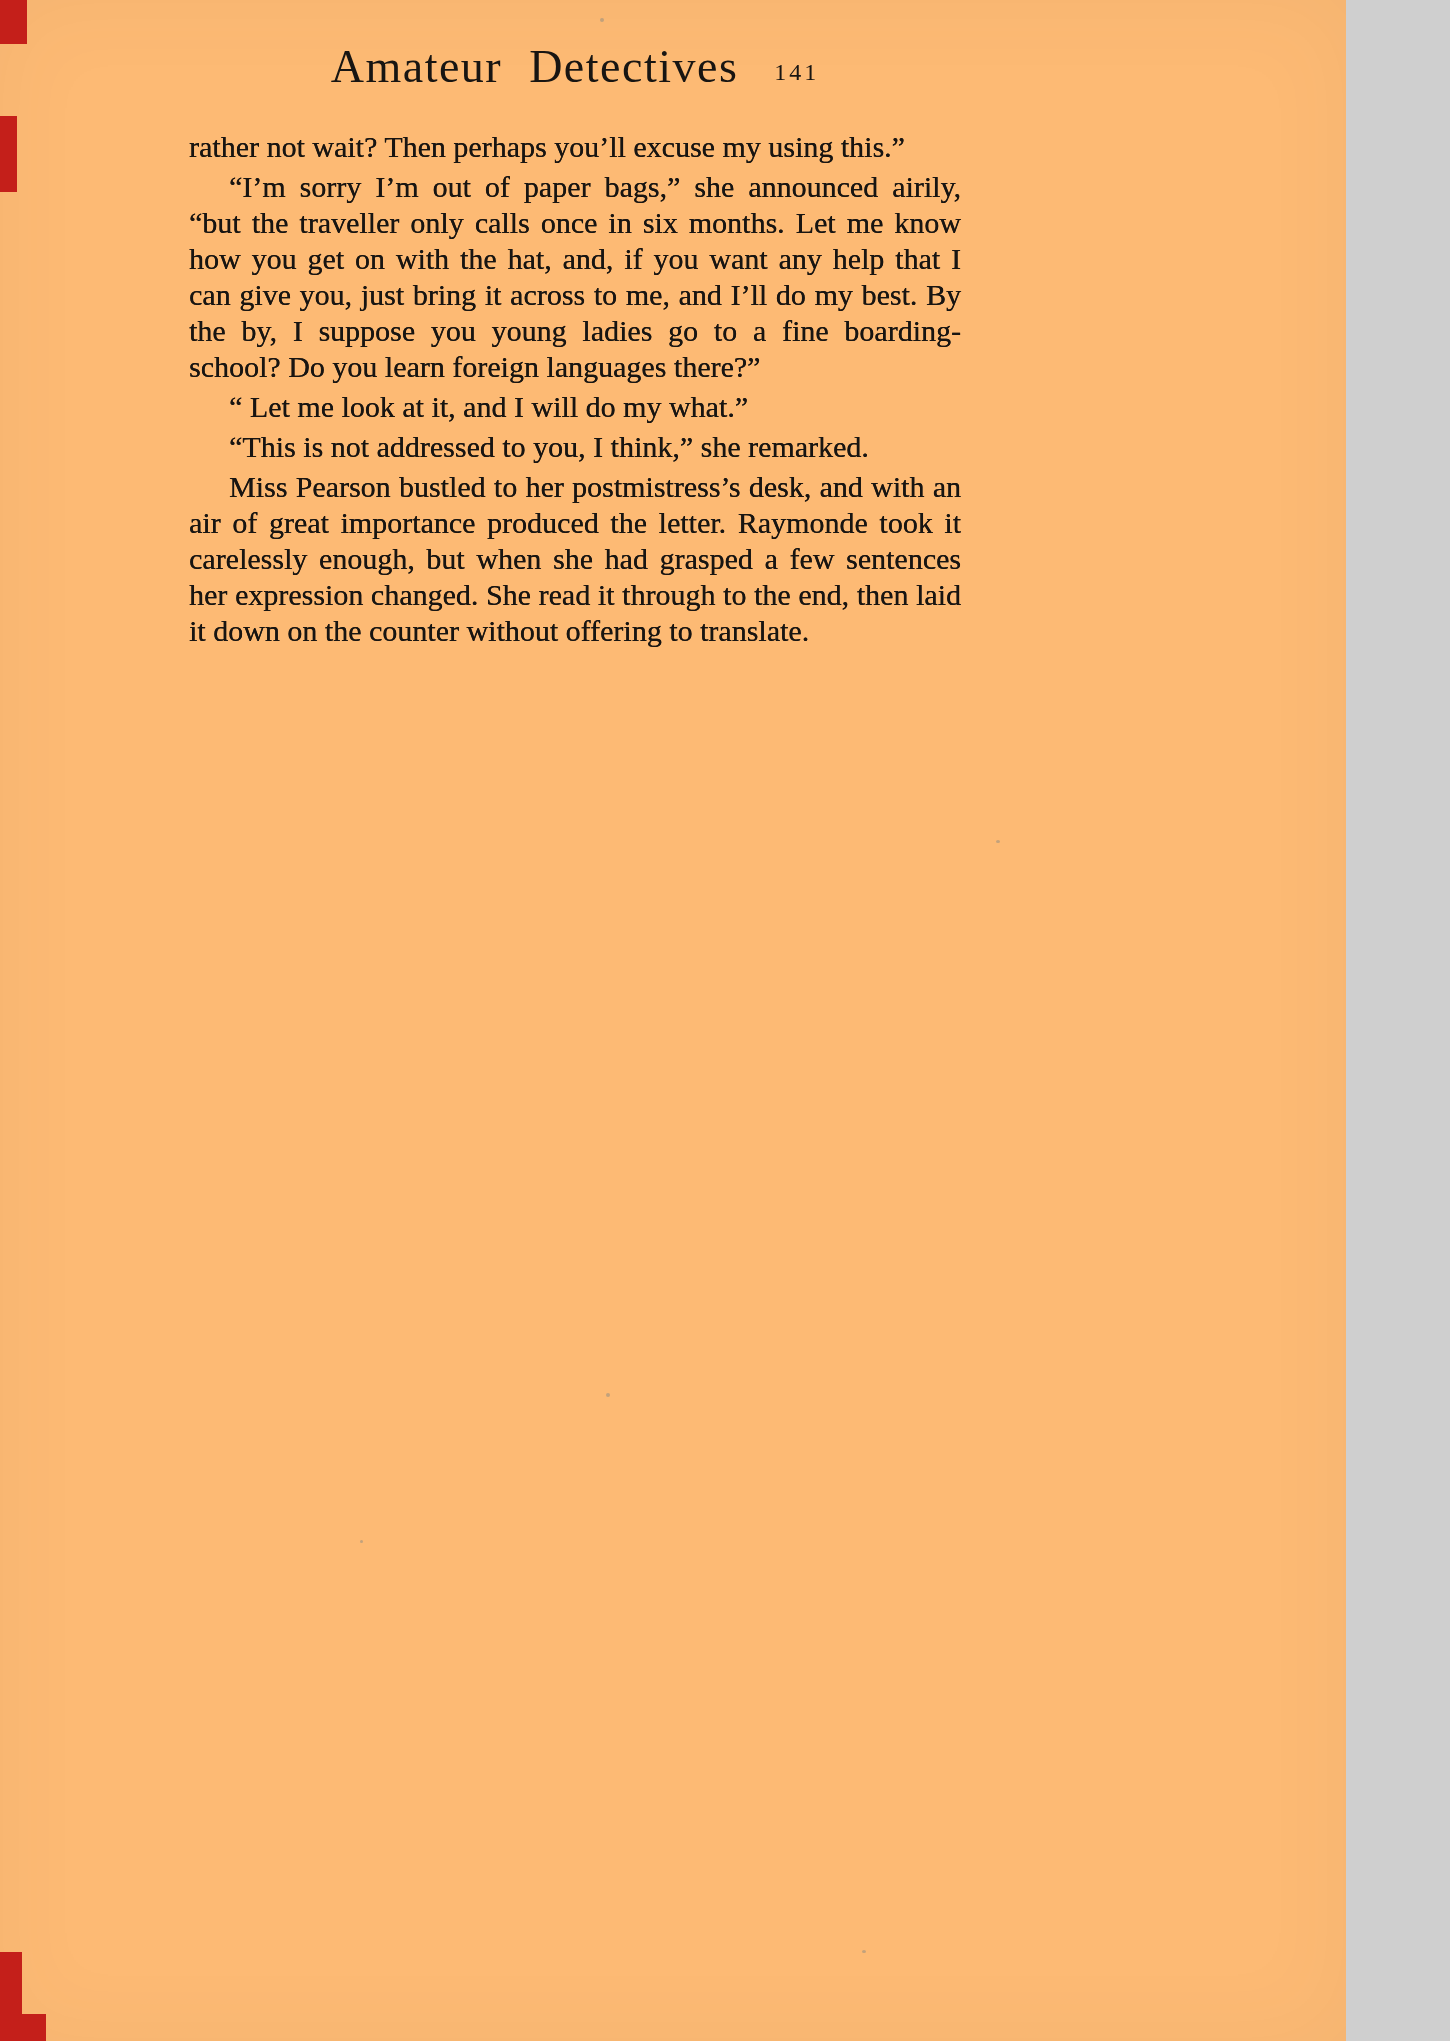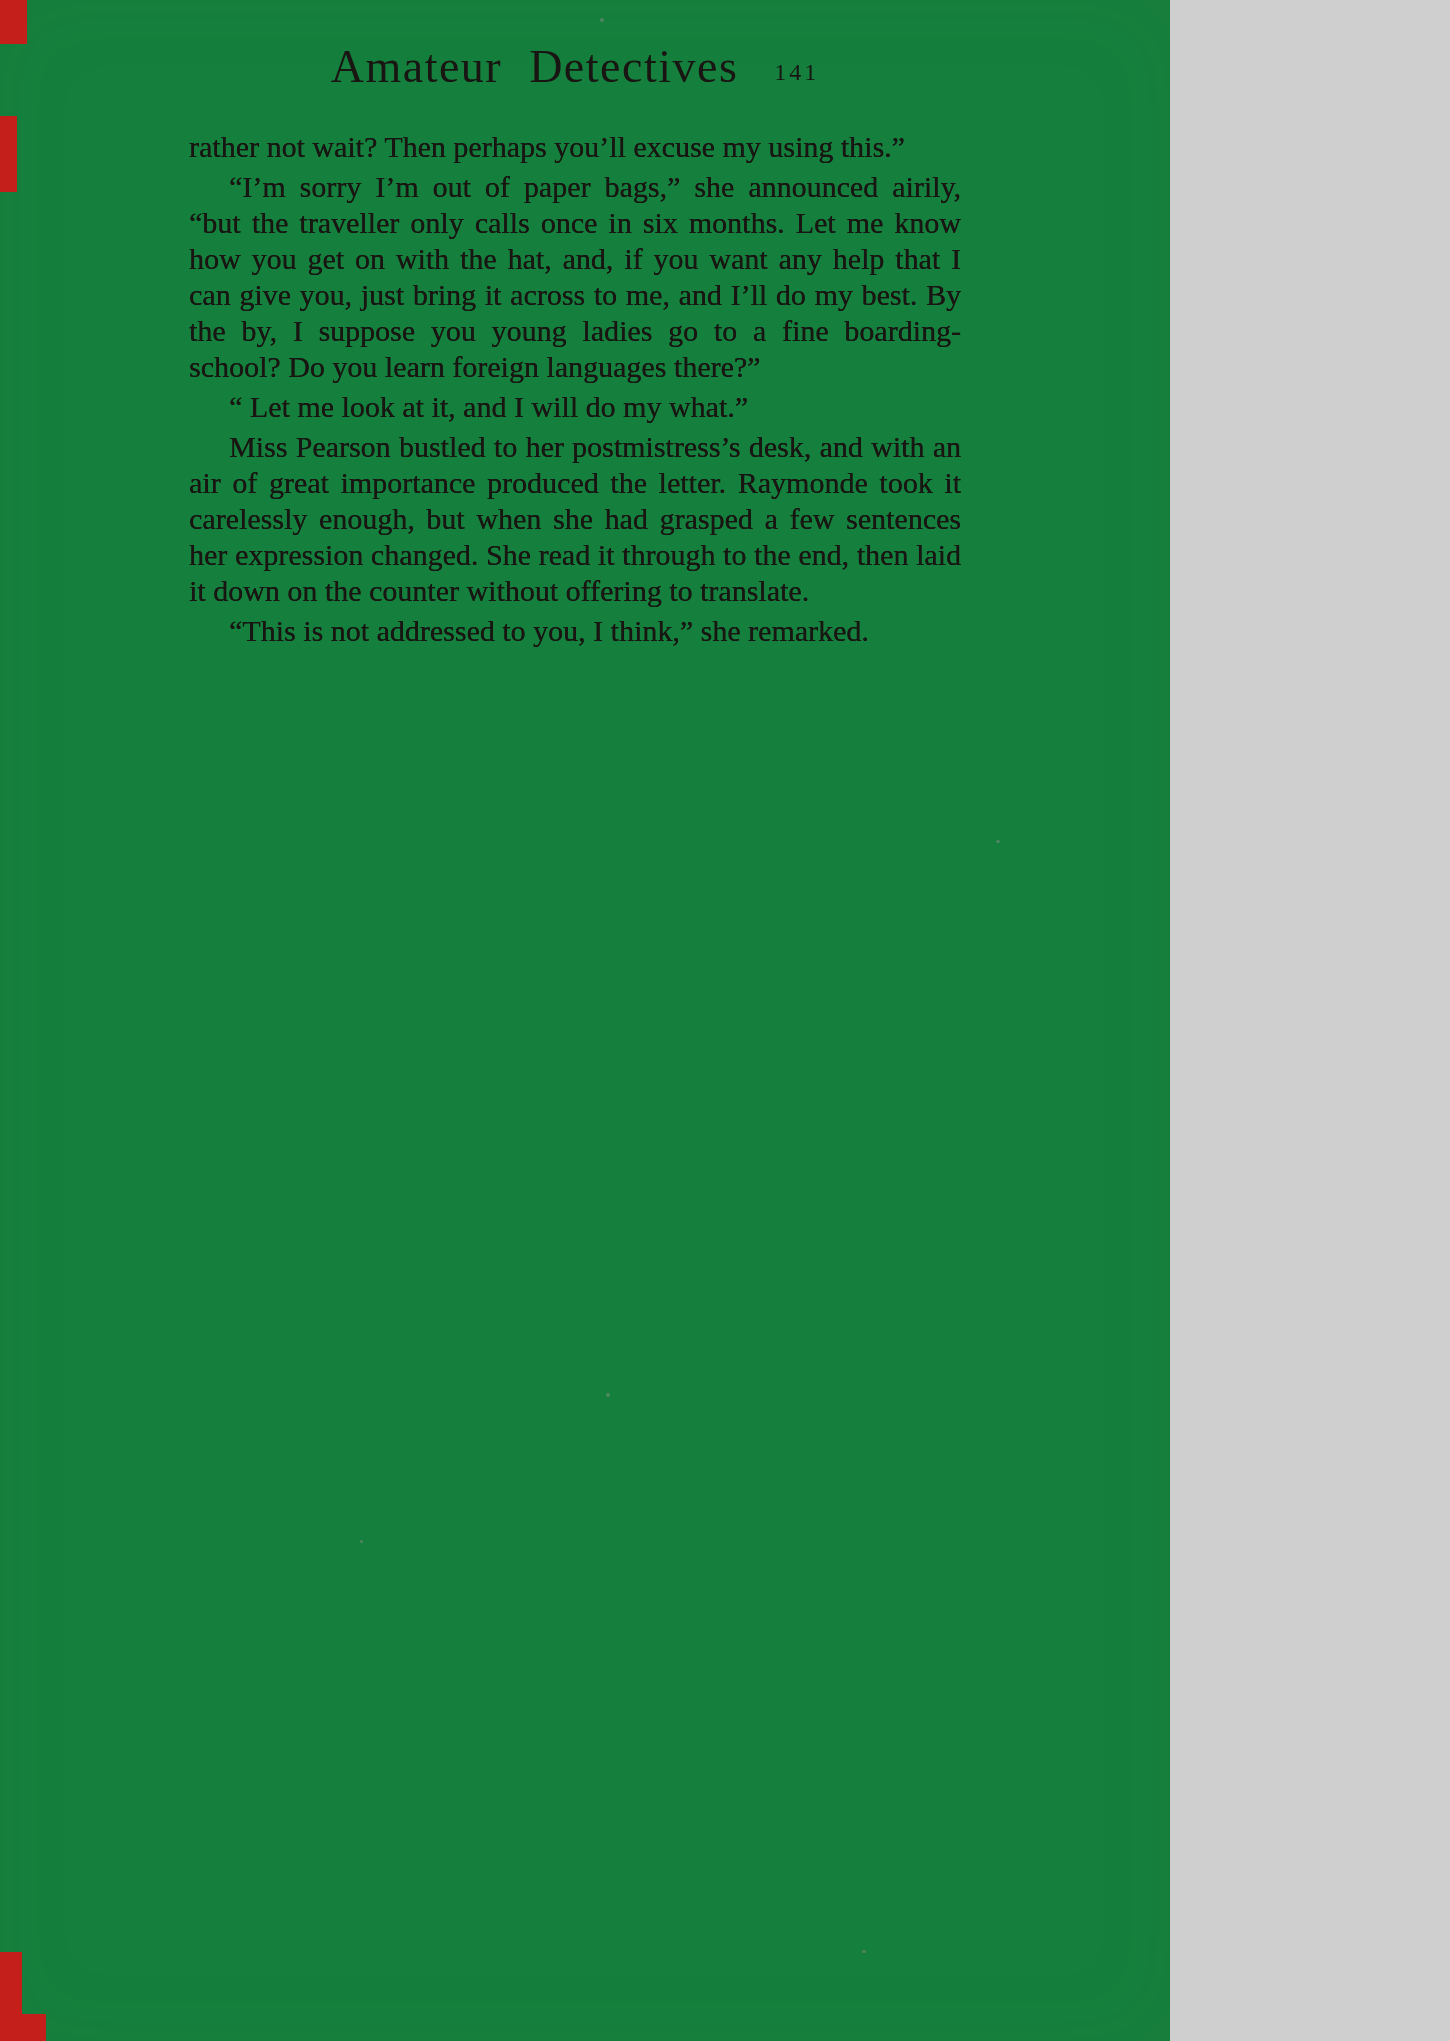--- a/index.html
+++ b/index.html
@@ -2,23 +2,23 @@
 <html><head>
 <meta charset="utf-8">
 <style>
   html, body { margin: 0; padding: 0; }
   body {
     background: #cfcfcf;
     font-family: "Liberation Serif", "DejaVu Serif", serif;
   }
   .page {
     position: relative;
-    width: 1170px;
+    width: 1346px;
     height: 2041px;
-    background: #15803d;
+    background: #fdba74;
     overflow: hidden;
     box-shadow: inset 0 0 90px rgba(90, 80, 60, 0.06);
   }
   .content {
     position: absolute;
     left: 185px;
     top: 40px;
     width: 780px;
   }
   .page-header {
@@ -86,18 +86,18 @@
   <div class="content">
     <header class="page-header">
       <h1 class="running-title">Amateur Detectives</h1>
       <span class="folio">141</span>
     </header>
 
     <main class="text-block" id="paragraph-container">
         <p class="para">rather not wait?  Then perhaps you’ll excuse my using this.”</p>
         <p class="para indent">“I’m sorry I’m out of paper bags,” she announced airily, “but the traveller only calls once in six months.  Let me know how you get on with the hat, and, if you want any help that I can give you, just bring it across to me, and I’ll do my best.  By the by, I suppose you young ladies go to a fine boarding-school?  Do you learn foreign languages there?”</p>
         <p class="para indent">“ Let me look at it, and I will do my what.”</p>
+        <p class="para indent">“This is not addressed to you, I think,” she remarked.</p>
         <p class="para indent">Miss Pearson bustled to her postmistress’s desk, and with an air of great importance produced the letter.  Raymonde took it carelessly enough, but when she had grasped a few sentences her expression changed.  She read it through to the end, then laid it down on the counter without offering to translate.</p>
-        <p class="para indent">“This is not addressed to you, I think,” she remarked.</p>
       </main>
   </div>
 
 </div>
 
 </body></html>

